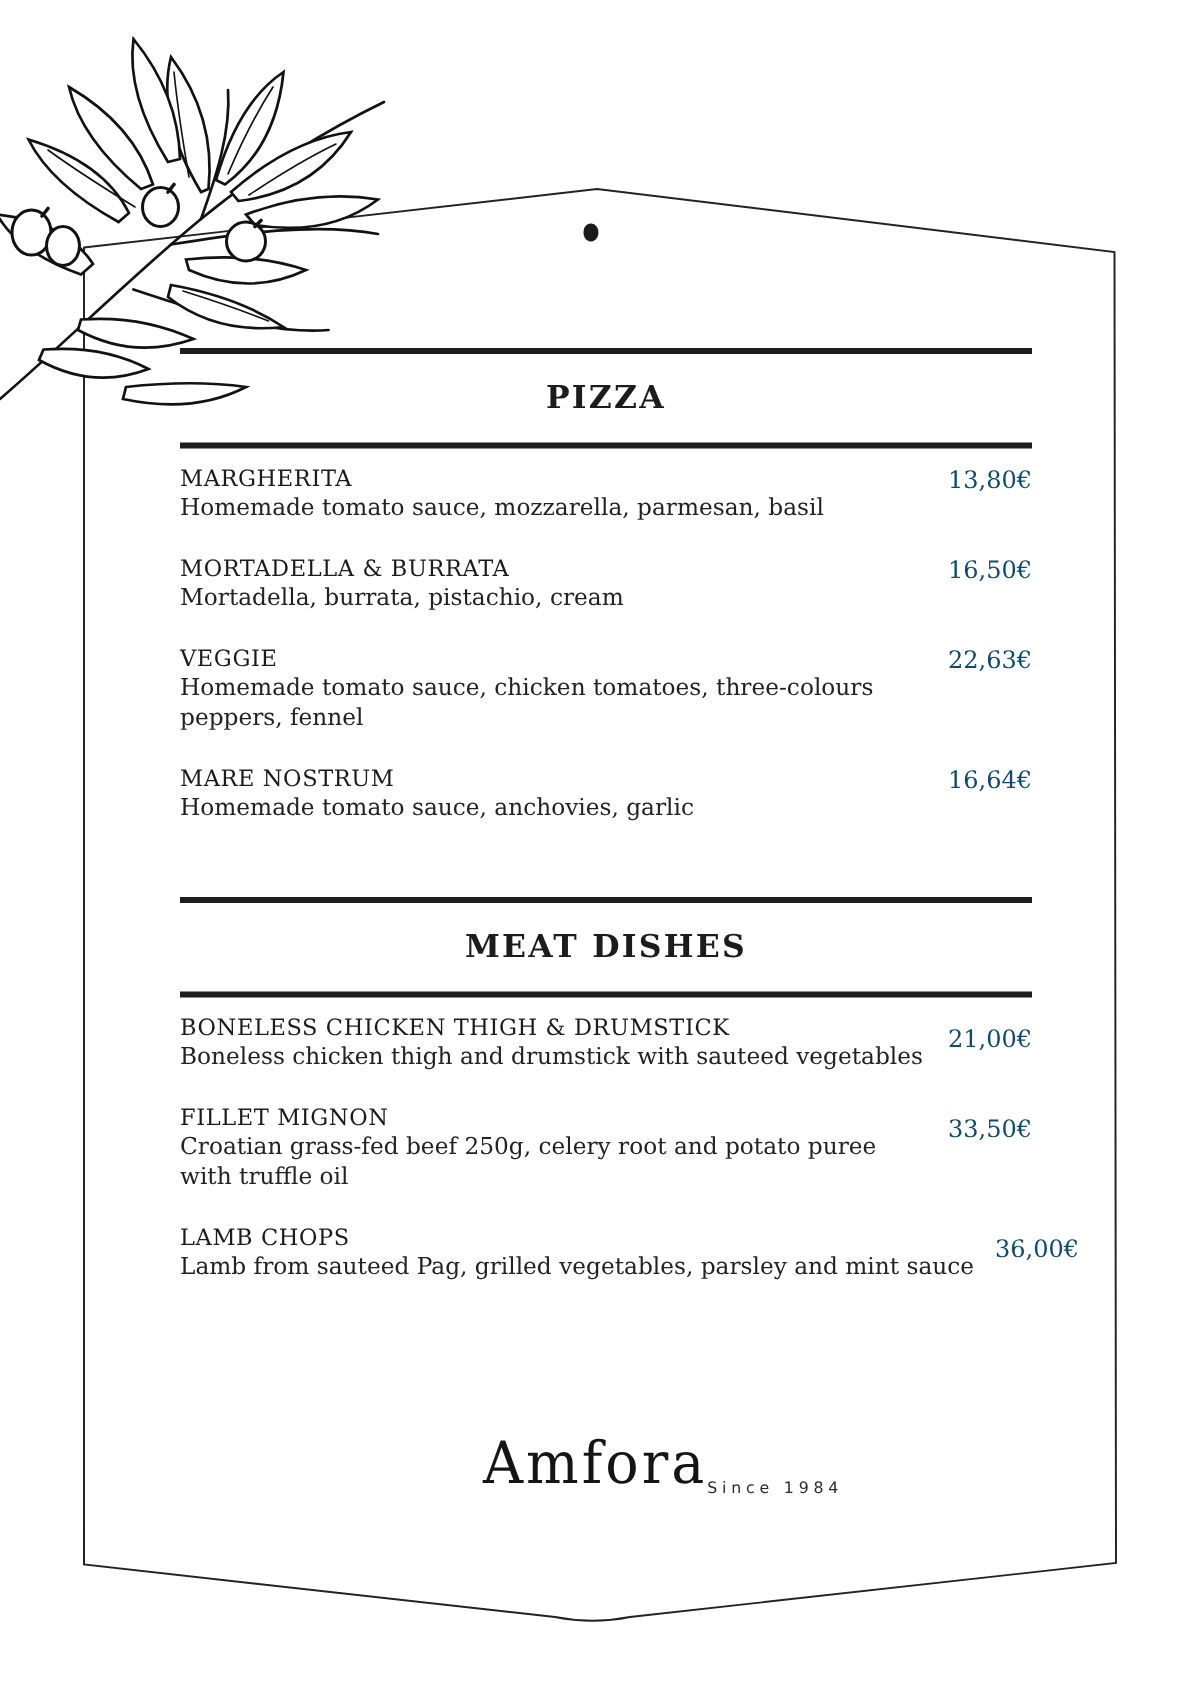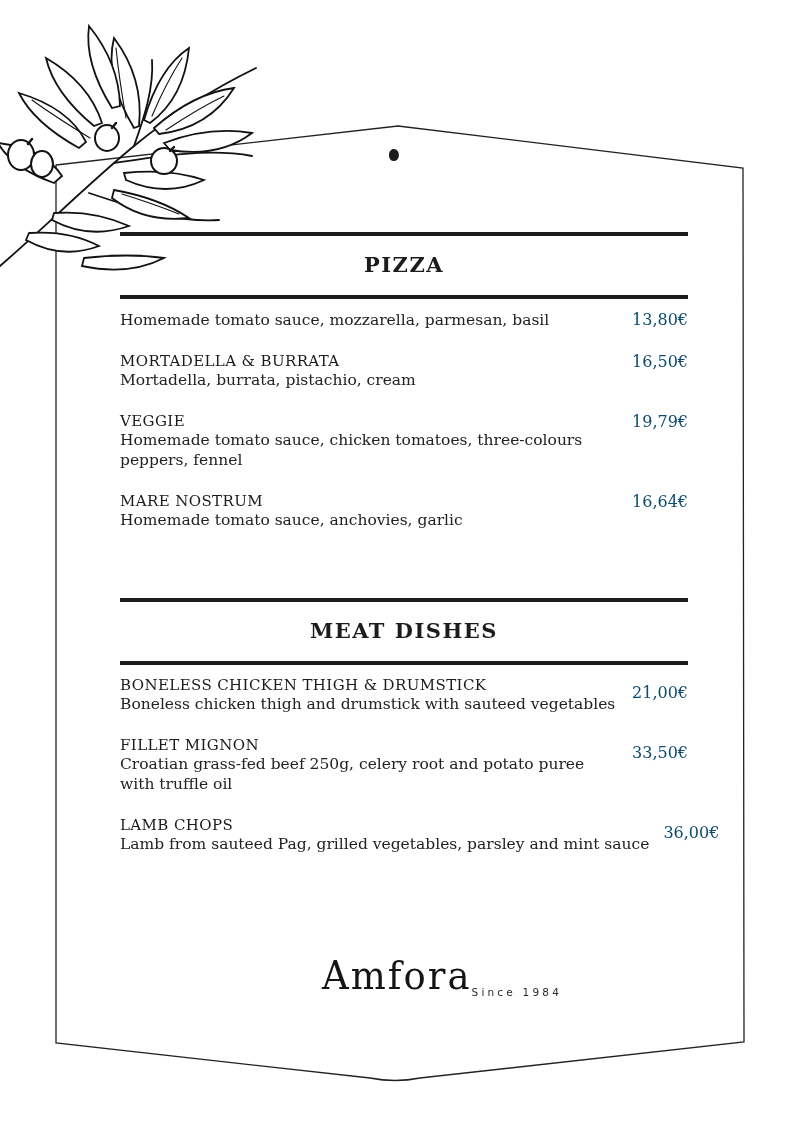--- a/index.html
+++ b/index.html
@@ -119,39 +119,40 @@
   <div class="nail"></div>
 
   <section class="menu-section section-pizza">
     <div class="rule"></div>
     <h2 class="section-title">PIZZA</h2>
     <div class="rule"></div>
 
     <div class="items">
       <div class="menu-item">
         <div class="item-text">
+          <div class="item-name">MARGHERITA</div>
           <div class="item-desc nowrap">Homemade tomato sauce, mozzarella, parmesan, basil</div>
         </div>
         <div class="item-price">13,80€</div>
       </div>
 
       <div class="menu-item">
         <div class="item-text">
           <div class="item-name">MORTADELLA &amp; BURRATA</div>
           <div class="item-desc nowrap">Mortadella, burrata, pistachio, cream</div>
         </div>
         <div class="item-price">16,50€</div>
       </div>
 
       <div class="menu-item">
         <div class="item-text">
           <div class="item-name">VEGGIE</div>
           <div class="item-desc w470">Homemade tomato sauce, chicken tomatoes, three-colours peppers, fennel</div>
         </div>
-        <div class="item-price">19,79€</div>
+        <div class="item-price">22,63€</div>
       </div>
 
       <div class="menu-item">
         <div class="item-text">
           <div class="item-name">MARE NOSTRUM</div>
           <div class="item-desc nowrap">Homemade tomato sauce, anchovies, garlic</div>
         </div>
         <div class="item-price">16,64€</div>
       </div>
     </div>

